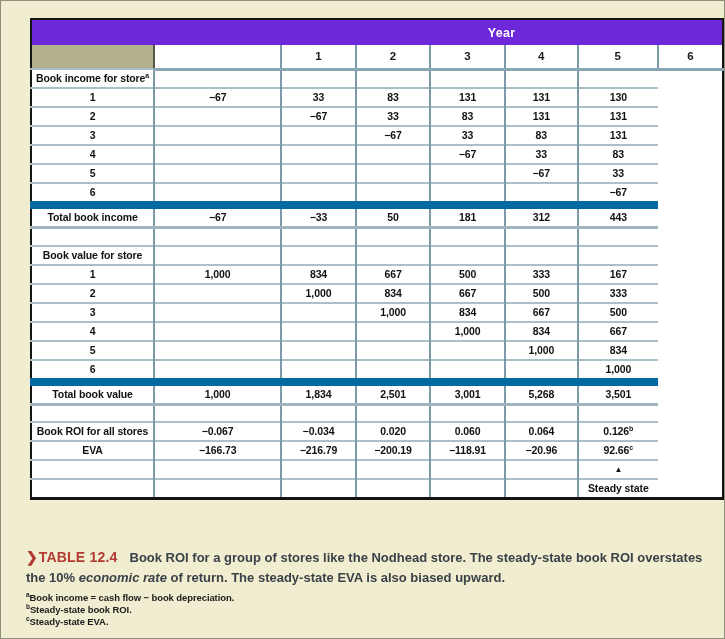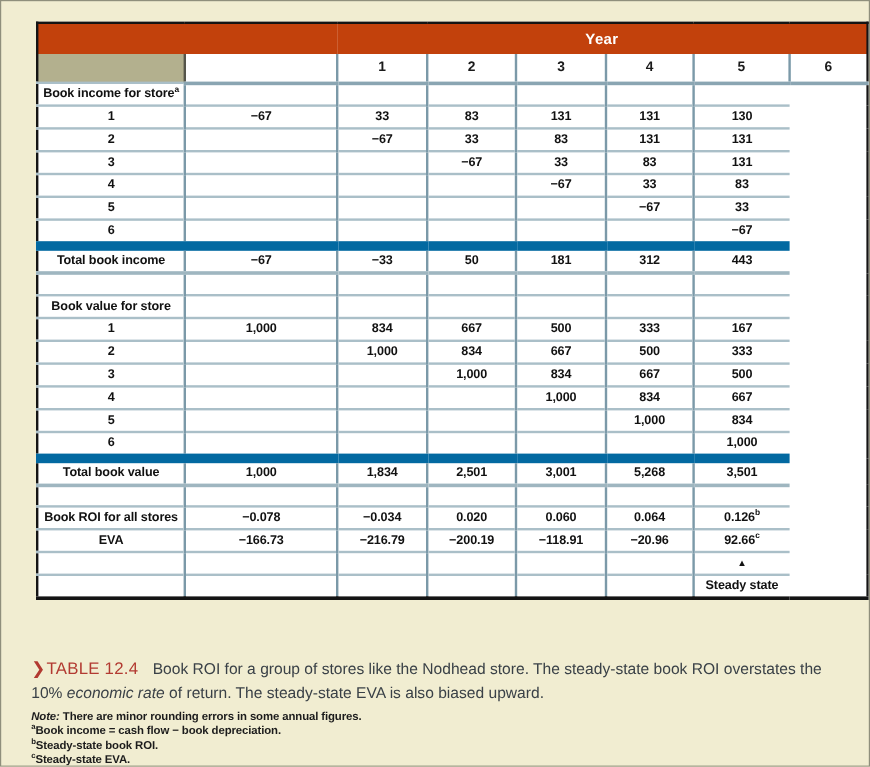--- a/index.html
+++ b/index.html
@@ -25,21 +25,21 @@
     border-collapse: collapse;
     background: #ffffff;
     table-layout: fixed;
   }
   table { border: 2px solid #141414; border-bottom-width: 3px; }
   col.c-stripe { width: 36px; }
   col.c-label  { width: 152px; }
   col.c-year   { width: 83px; }
 
   .year-row th {
-    background: #c2410c;
+    background: #6d28d9;
     color: #ffffff;
     font-size: 12.5px;
     font-weight: bold;
     height: 26px;
     border: 0;
     text-align: center;
     letter-spacing: 0.3px;
   }
   .colhead-row th {
     height: 24px;
@@ -84,21 +84,21 @@
   sup {
     font-size: 7px;
     line-height: 0;
     vertical-align: super;
   }
   td[data-name="steady-state-arrow-icon"] { font-size: 8px; }
 
   
   .caption {
     position: absolute; left: 25px; top: 546px; width: 680px;
-    font-size: 13px; font-weight: normal;
+    font-size: 13px; font-weight: bold;
     color: #3a4147; line-height: 1.5;
   }
   .cap-arrow { color: #b23a31; font-size: 14px; margin-right: 1px; }
   .cap-label { color: #b23a31; font-size: 14px; letter-spacing: 0.2px; margin-right: 12px; }
   .cap-italic { font-style: italic; }
 
   
   .notes {
     position: absolute; left: 25px; top: 591px;
     font-size: 9.5px; font-weight: bold; color: #1c1c1c;
@@ -298,21 +298,21 @@
             <td class="label" data-name="row-label"></td>
             <td class="cell" data-name="table-cell"></td>
             <td class="cell" data-name="table-cell"></td>
             <td class="cell" data-name="table-cell"></td>
             <td class="cell" data-name="table-cell"></td>
             <td class="cell" data-name="table-cell"></td>
             <td class="cell" data-name="table-cell"></td>
           </tr>
           <tr data-name="table-row">
             <td class="label" data-name="row-label">Book ROI for all stores</td>
-            <td class="cell" data-name="table-cell">−0.078</td>
+            <td class="cell" data-name="table-cell">−0.067</td>
             <td class="cell" data-name="table-cell">−0.034</td>
             <td class="cell" data-name="table-cell">0.020</td>
             <td class="cell" data-name="table-cell">0.060</td>
             <td class="cell" data-name="table-cell">0.064</td>
             <td class="cell" data-name="table-cell">0.126<sup>b</sup></td>
           </tr>
           <tr data-name="table-row">
             <td class="label" data-name="row-label">EVA</td>
             <td class="cell" data-name="table-cell">−166.73</td>
             <td class="cell" data-name="table-cell">−216.79</td>
@@ -341,19 +341,18 @@
           </tr>
         </tbody>
     </table>
   </div>
 
   <div class="caption" data-name="table-caption">
     <span class="cap-arrow" data-name="caption-arrow-icon">❯</span><span class="cap-label" data-name="table-number-label">TABLE 12.4</span><span data-name="caption-text"><span>Book ROI for a group of stores like the Nodhead store. The steady-state book ROI overstates the 10% </span><span class="cap-italic">economic rate</span><span> of return. The steady-state EVA is also biased upward.</span></span>
   </div>
 
   <div class="notes" data-name="table-notes">
-    <div data-name="note-line"><span class="note-label" data-name="note-label">Note:</span><span> There are minor rounding errors in some annual figures.</span></div>
     <div data-name="footnote-a"><sup>a</sup><span>Book income = cash flow − book depreciation.</span></div>
     <div data-name="footnote-b"><sup>b</sup><span>Steady-state book ROI.</span></div>
     <div data-name="footnote-c"><sup>c</sup><span>Steady-state EVA.</span></div>
   </div>
 
 </div>
 
 </body></html>

